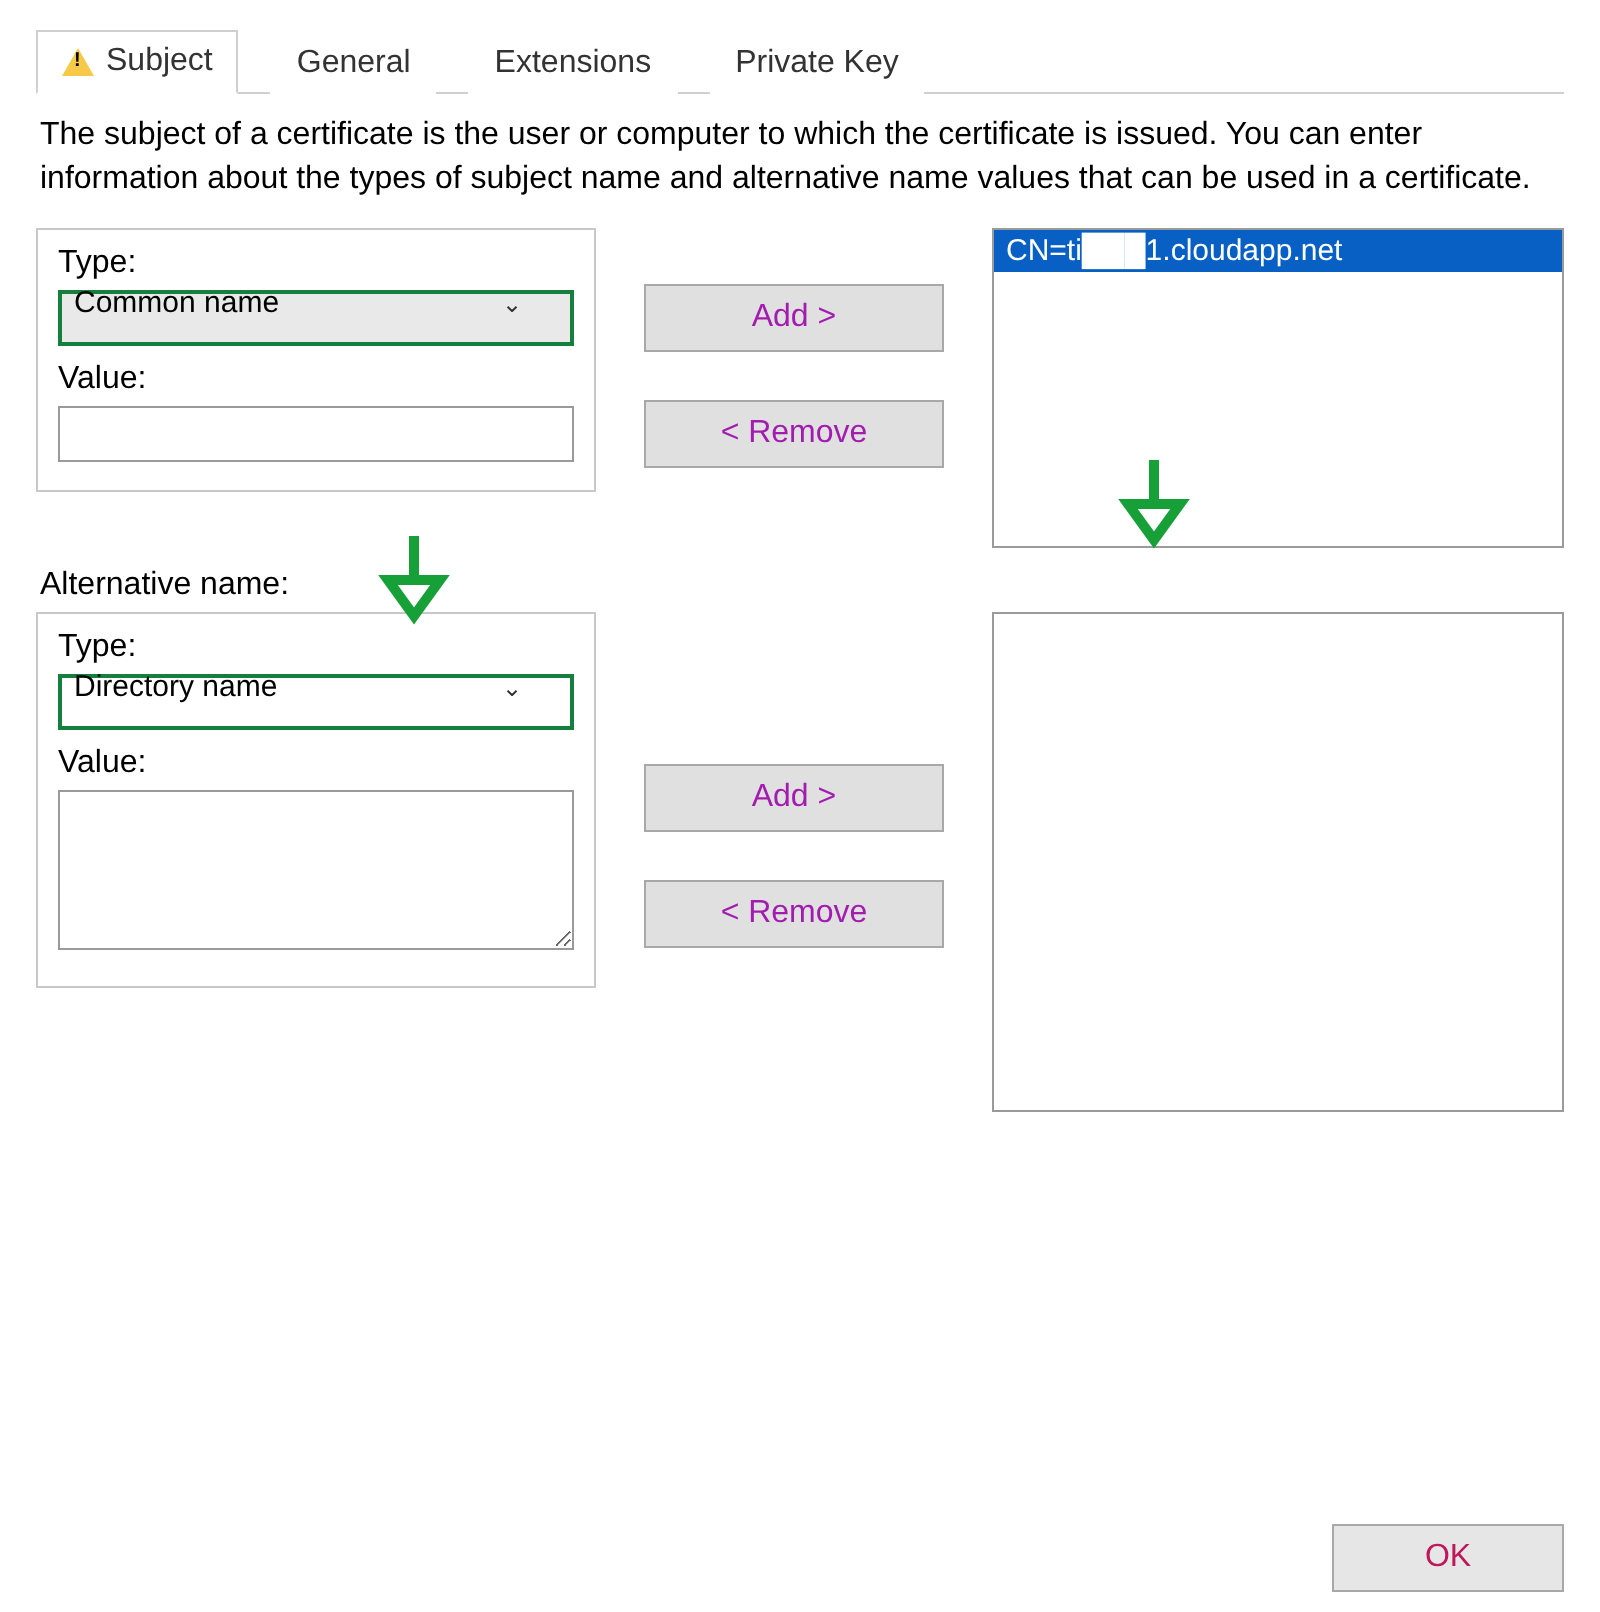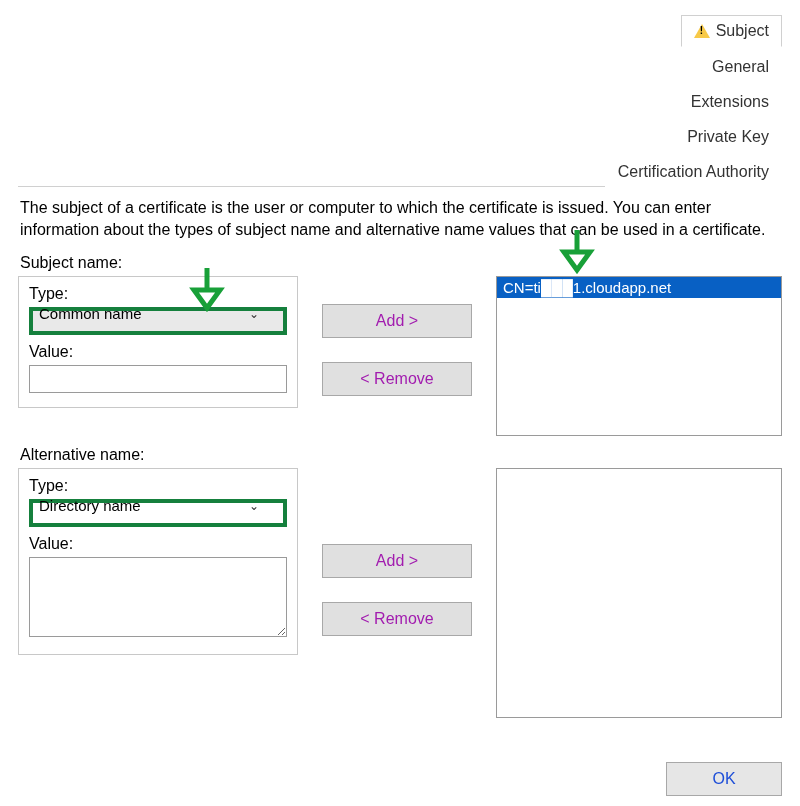--- a/index.html
+++ b/index.html
@@ -34,22 +34,21 @@
     color: #222;
     cursor: pointer;
   }
   .content {
     padding: 14px 18px 0 18px;
   }
   .tabstrip {
     display: flex;
     align-items: flex-end;
     border-bottom: 1px solid #d0d0d0;
-    gap: 4px;
-    flex-direction: column;
+    gap: 16px;
   }
   .tab {
     padding: 6px 12px 6px 12px;
     font-size: 16px;
     color: #333;
     cursor: pointer;
     border: 1px solid transparent;
     border-bottom: none;
     position: relative;
     top: 1px;
@@ -102,21 +101,21 @@
   .mid-pane  { width: 150px; display:flex; flex-direction:column; gap:24px; padding-top:28px;}
   .right-pane{ flex:1; }
   .group-box {
     border: 1px solid #c8c8c8;
     padding: 8px 10px 14px 10px;
   }
   .field-label { font-size: 16px; margin-bottom: 4px; display:block;}
   .select {
     width: 100%;
     height: 28px;
-    border: 4px solid #15803d;
+    border: 2px solid #15803d;
     background: #e9e9e9;
     padding: 2px 24px 17px 6px;
     font-size: 15px;
     position: relative;
     display:flex; align-items:center; justify-content:space-between;
     cursor:pointer;
     margin-bottom: 8px;
   }
   .select .chev {
     font-size: 12px; color:#333;
@@ -167,48 +166,46 @@
   }
   .footer {
     position:absolute;
     bottom: 10px;
     right: 18px;
     display:flex;
     gap: 14px;
   }
   .footer .btn {
     width: 116px;
-    color:#1d4ed8;
+    color:#be185d;
     background:#e6e6e6;
   }
   .mid-pane2 { padding-top: 76px; }
 </style>
 </head>
 <body>
 
 <div class="dialog">
 
 
   <div class="content">
 
     <div class="tabstrip">
       <div class="tab active">
         <span class="warn-icon"></span>
         <span>Subject</span>
       </div>
       <div class="tab"><span>General</span></div>
       <div class="tab"><span>Extensions</span></div>
       <div class="tab"><span>Private Key</span></div>
-      <div class="tab"><span>Certification Authority</span></div>
     </div>
 
     <div class="desc">The subject of a certificate is the user or computer to which the certificate is issued. You can enter information about the types of subject name and alternative name values that can be used in a certificate.</div>
 
 
-    <div class="label">Subject name:</div>
     <div class="row">
       <div class="left-pane">
         <div class="group-box">
           <span class="field-label">Type:</span>
           <div class="select">
             <span>Common name</span>
             <span class="chev">⌄</span>
           </div>
           <span class="field-label">Value:</span>
           <input class="textbox" value="" style="">

